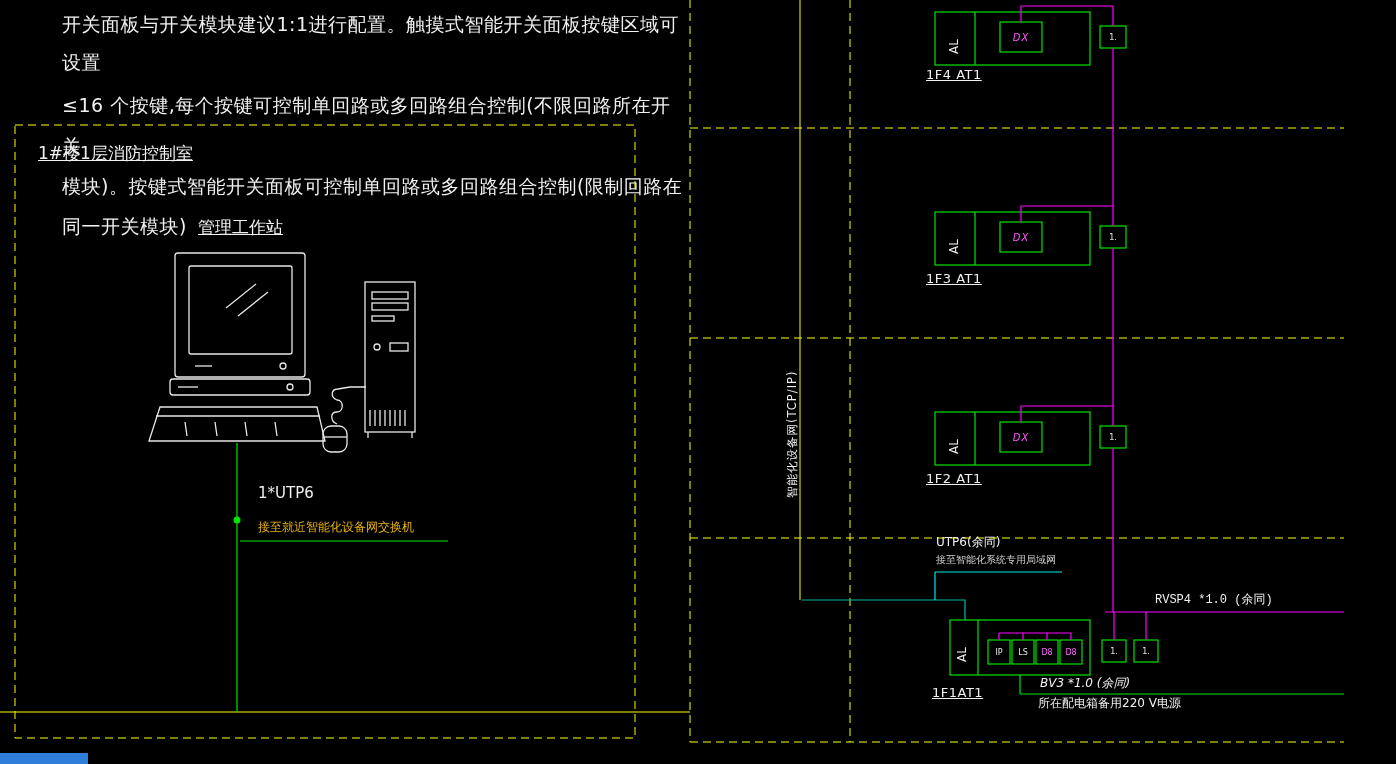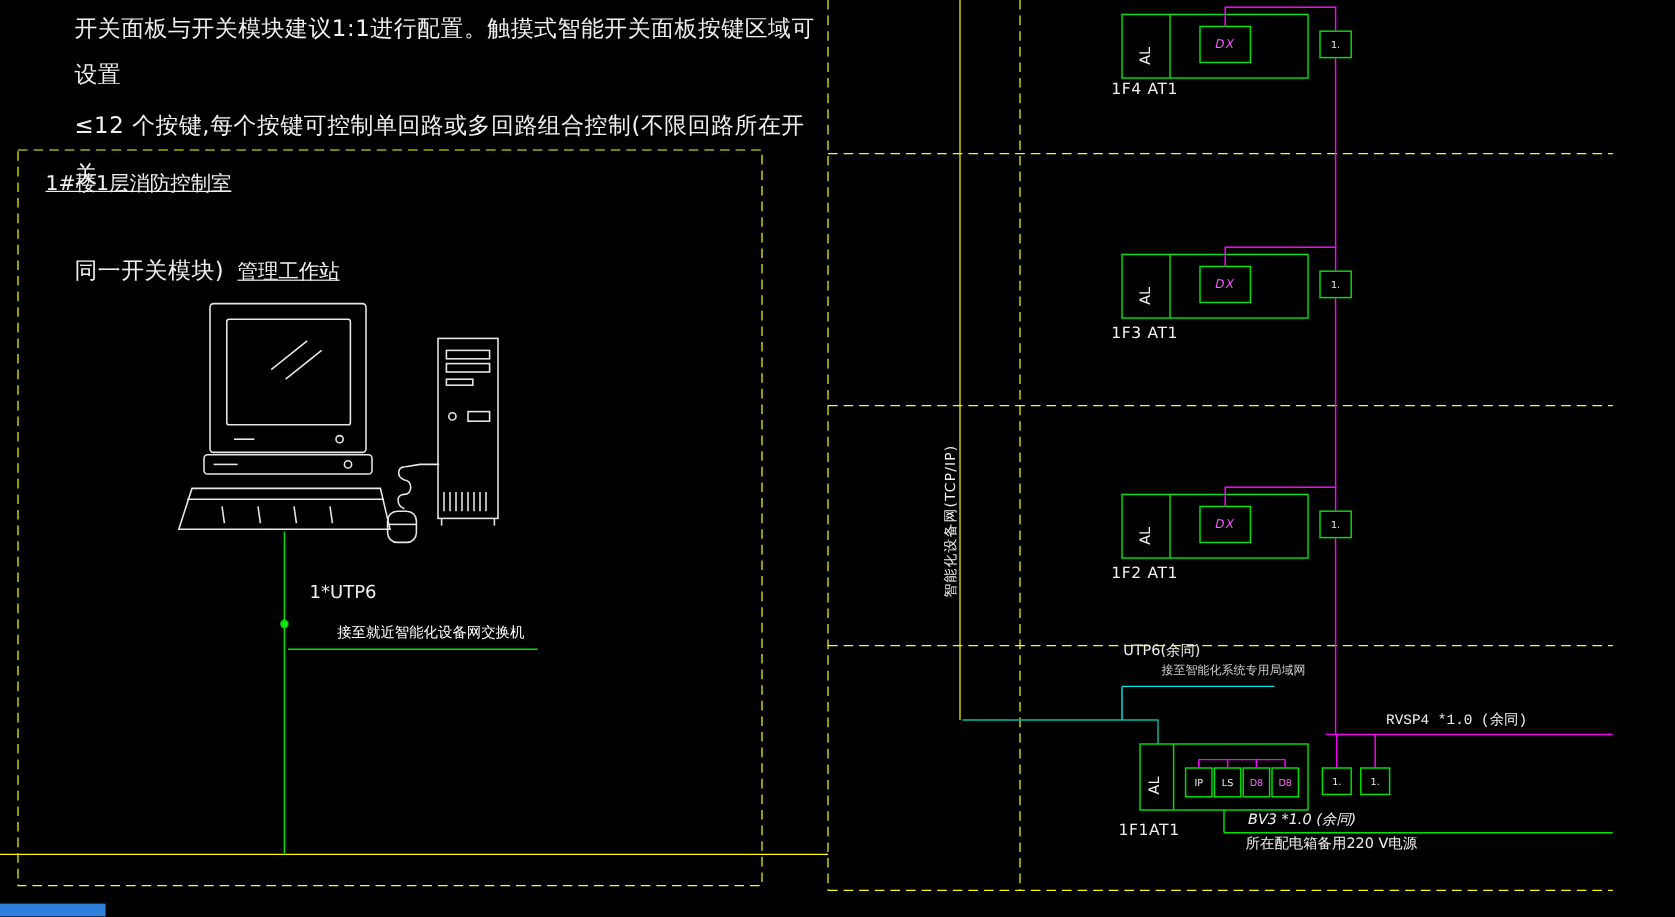--- a/index.html
+++ b/index.html
@@ -12,25 +12,25 @@
   .w{stroke:#e8e8e8;stroke-width:1.3;fill:none;}
   .g{stroke:#00e400;stroke-width:1.2;fill:none;}
   .gb{stroke:#00e400;stroke-width:1.2;fill:none;}
   .m{stroke:#ff00ff;stroke-width:1.2;fill:none;}
   .cy{stroke:#00e6e6;stroke-width:1.2;fill:none;}
   .tl{stroke:#00bda4;stroke-width:1.2;fill:none;}
   
   .t{position:absolute;color:#f0f0f0;white-space:nowrap;line-height:1.15;}
   .cn{font-size:19px;letter-spacing:.5px;}
   .mid{font-size:17px;text-decoration:underline;}
-  .sm{font-size:13px;letter-spacing:.5px;}
+  .sm{font-size:13px;letter-spacing:.5px;text-decoration:underline;}
   .xs{font-size:12px;}
-  .xxs{font-size:10px;color:#cfcfcf;margin-left:32px;}
+  .xxs{font-size:10px;color:#cfcfcf;}
   .floor{font-size:21px;letter-spacing:2px;}
-  .green-t{color:#ffffff;margin-left:23px;}
+  .green-t{color:#eab308;}
   .rot{transform-origin:0 0;transform:rotate(-90deg);}
   .cell{position:absolute;display:flex;align-items:center;justify-content:center;white-space:nowrap;}
   .dx-t{color:#ff55ff;font-size:10px;letter-spacing:1px;font-style:italic;}
   .relay-t{color:#e8e8e8;font-size:8px;}
   .mod-w{color:#e8e8e8;font-size:8px;}
   .mod-m{color:#ff66ff;font-size:8px;}
   .chrome{position:absolute;left:0;top:753px;width:88px;height:11px;background:#2e7fd9;}
 </style>
 </head>
 <body>
@@ -168,22 +168,23 @@
     </g>
 
     <g>
       <line x1="1020" y1="675" x2="1020" y2="694" class="g"></line>
       <line x1="1020" y1="694" x2="1352" y2="694" class="g"></line>
     </g>
   </svg>
 
   <div class="t cn" style="left:62px;top:14px;">开关面板与开关模块建议1:1进行配置。触摸式智能开关面板按键区域可</div>
   <div class="t cn" style="left:62px;top:52px;">设置</div>
-  <div class="t cn" style="left:62px;top:95px;">≤12 个按键,每个按键可控制单回路或多回路组合控制(不限回路所在开</div>
+  <div class="t cn" style="left:62px;top:95px;">≤16 个按键,每个按键可控制单回路或多回路组合控制(不限回路所在开</div>
   <div class="t cn" style="left:62px;top:136px;">关</div>
+  <div class="t cn" style="left:62px;top:176px;">模块)。按键式智能开关面板可控制单回路或多回路组合控制(限制回路在</div>
   <div class="t cn" style="left:62px;top:216px;">同一开关模块)</div>
 
   <div class="t mid" style="left:38px;top:144px;">1#楼1层消防控制室</div>
   <div class="t mid" style="left:198px;top:218px;">管理工作站</div>
   <div class="t" style="left:258px;top:485px;font-size:15px;">1*UTP6</div>
   <div class="t xs green-t" style="left:258px;top:521px;">接至就近智能化设备网交换机</div>
 
   <div class="t rot" style="left:786px;top:498px;font-size:11.5px;letter-spacing:1px;">智能化设备网(TCP/IP)</div>
 
   <div class="t floor" style="left:1364px;top:18px;">4 F</div>

